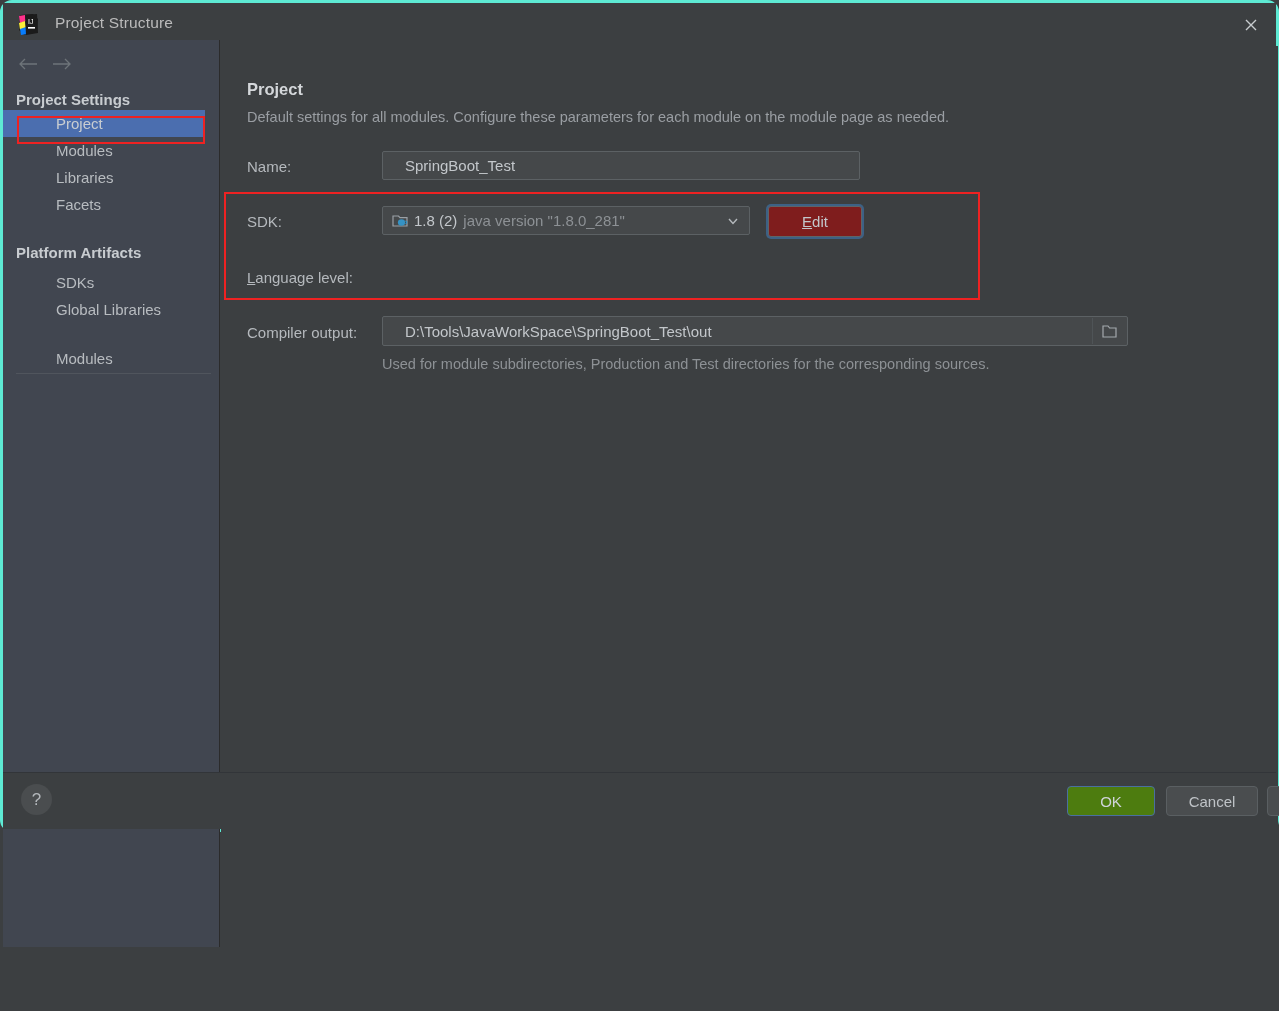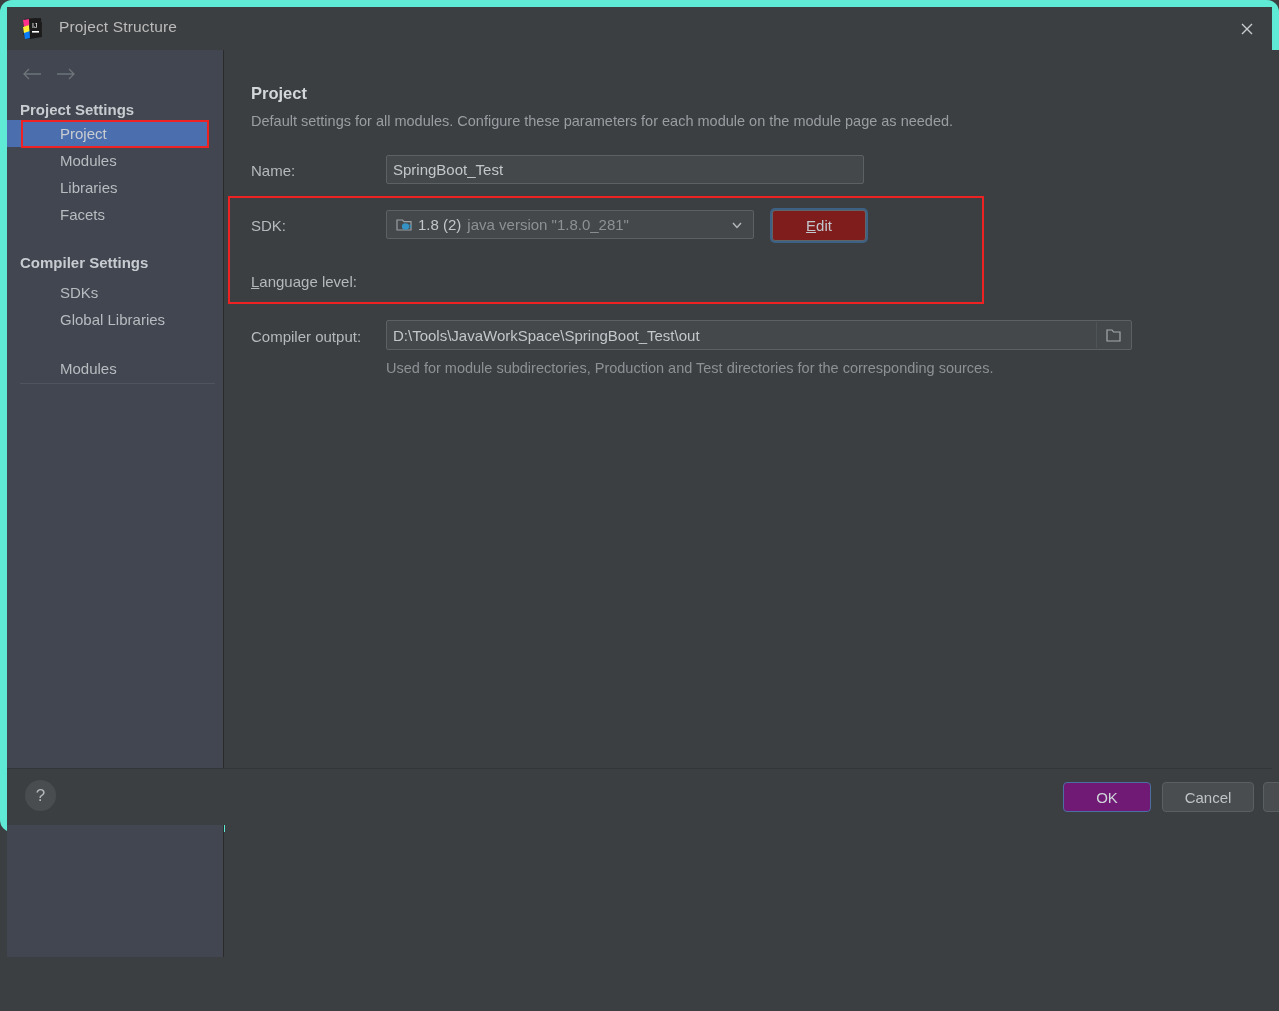--- a/index.html
+++ b/index.html
@@ -6,21 +6,21 @@
   html, body {
     width: 1279px; height: 1011px;
     background: #3c3f41;
     font-family: "Liberation Sans", sans-serif;
     overflow: hidden;
   }
   #root {
     position: relative;
     width: 1279px; height: 832px;
     background: #3c3f41;
-    border: 7px solid #5eead4;
+    border: 3px solid #5eead4;
     border-radius: 12px;
   }
 
   
   .titlebar {
     position: absolute; left: 0; top: 0;
     width: 100%; height: 43px;
     background: #3c3f41;
     display: flex; align-items: center;
   }
@@ -36,21 +36,21 @@
   .close-btn {
     position: absolute; right: 8px; top: 6px;
     width: 34px; height: 32px;
     display: flex; align-items: center; justify-content: center;
     cursor: pointer;
   }
   .close-btn svg { display: block; }
 
   
   .sidebar {
-    position: absolute; left: 0; top: 43px;
+    position: absolute; left: 0; top: 37px;
     width: 217px; height: 907px;
     background: #414650;
     border-right: 1px solid #2b2b2b;
   }
   .navrow {
     position: absolute; left: 0; top: 8px;
     width: 100%; height: 32px;
   }
   .nav-arrow {
     position: absolute; top: 4px;
@@ -108,21 +108,21 @@
   }
   .flabel u { text-decoration: underline; }
 
   .field {
     position: absolute;
     background: #45484a;
     border: 1px solid #5c6164;
     border-radius: 2px;
     display: flex; align-items: center;
     font-size: 15px; color: #c3c7cb;
-    padding: 0 6px;
+    padding: 0 22px;
     cursor: text;
   }
   .combo {
     position: absolute;
     background: #45484a;
     border: 1px solid #5c6164;
     border-radius: 2px;
     display: flex; align-items: center;
     font-size: 15px; color: #c3c7cb;
     padding: 12px 9px;
@@ -187,21 +187,21 @@
   .btn {
     position: absolute; top: 13px;
     height: 30px;
     border-radius: 4px;
     display: flex; align-items: center; justify-content: center;
     font-size: 15px;
     cursor: pointer;
   }
   .btn-ok {
     right: 121px; width: 88px;
-    background: #701a75; border: 1px solid #4a6fa0;
+    background: #4d7c0f; border: 1px solid #4a6fa0;
     color: #cfd4d9;
   }
   .btn-cancel {
     right: 18px; width: 92px;
     background: #4a4d4f; border: 1px solid #5a5f62;
     color: #bfc3c7;
   }
   .btn-apply {
     right: -83px; width: 92px;
     background: #4a4d4f; border: 1px solid #5a5f62;
@@ -263,21 +263,21 @@
     <div class="side-item" style="top:97px">
       <span>Modules</span>
     </div>
     <div class="side-item" style="top:124px">
       <span>Libraries</span>
     </div>
     <div class="side-item" style="top:151px">
       <span>Facets</span>
     </div>
 
-    <div class="group-head" style="top:204px">Compiler Settings</div>
+    <div class="group-head" style="top:204px">Platform Artifacts</div>
 
     <div class="side-item" style="top:229px">
       <span>SDKs</span>
     </div>
     <div class="side-item" style="top:256px">
       <span>Global Libraries</span>
     </div>
 
     <div class="side-divider"></div>
 

